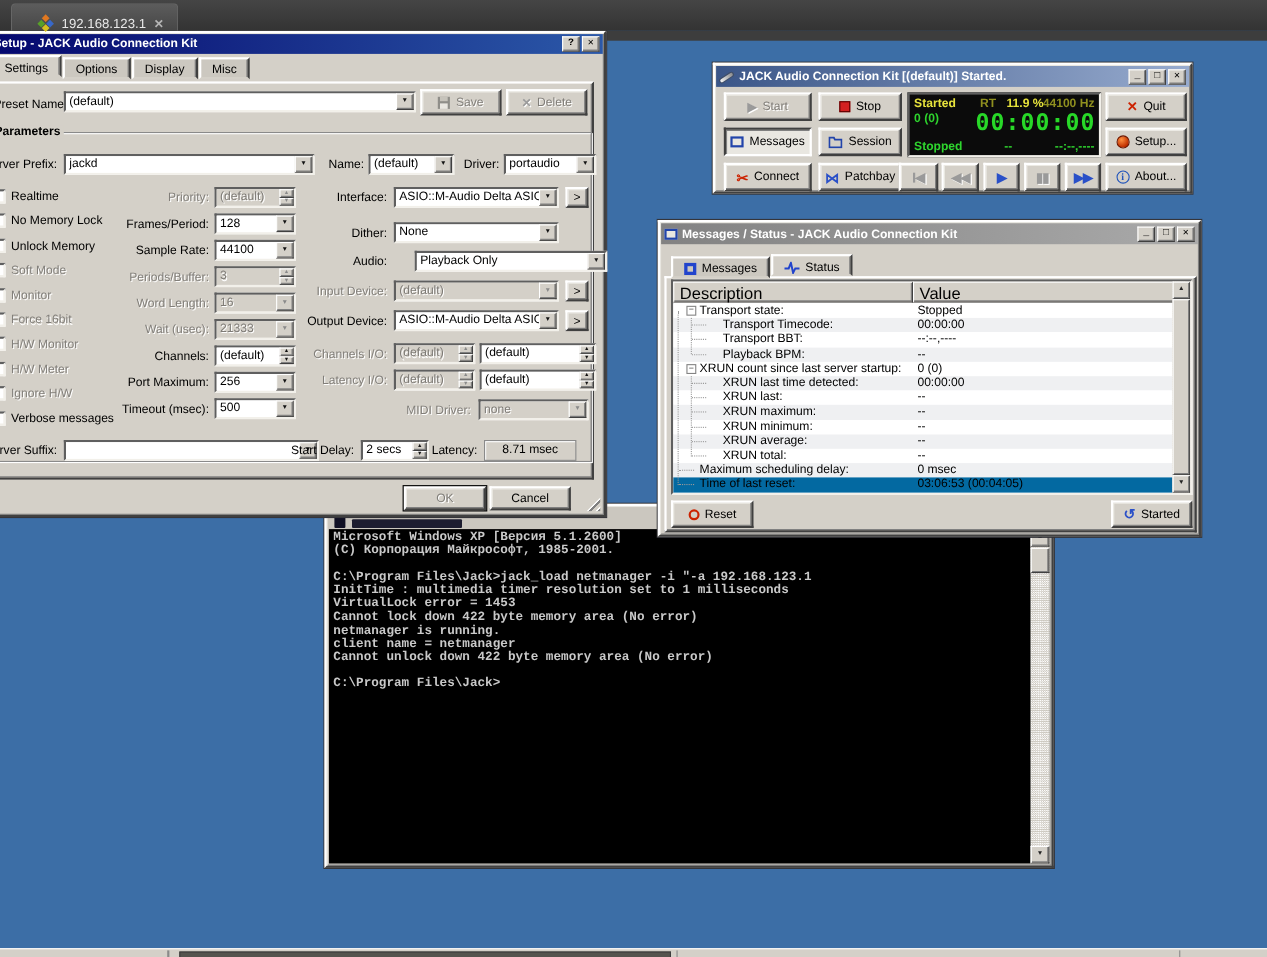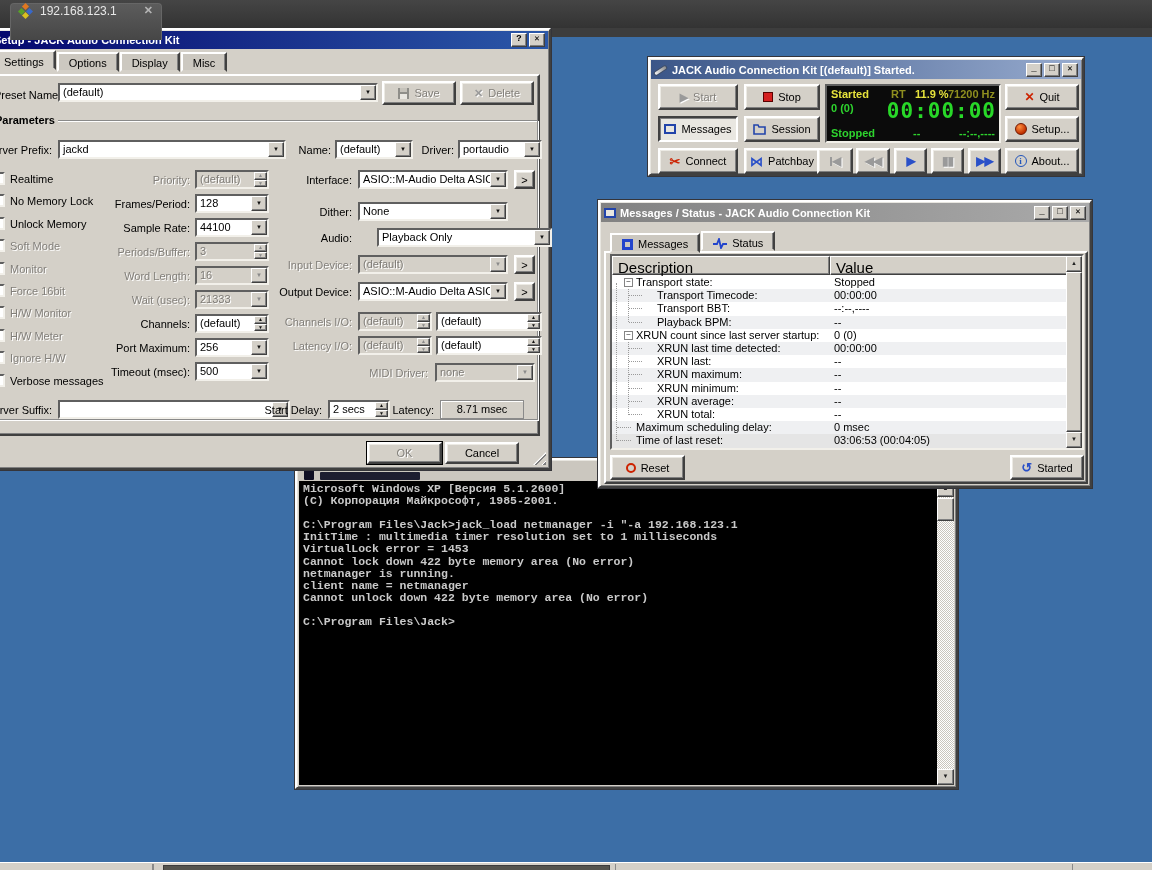--- a/index.html
+++ b/index.html
@@ -88,21 +88,21 @@
   .diamonds i{position:absolute;width:5px;height:5px;transform:rotate(45deg)}
   .tbar{width:2px;height:9px;background:currentColor}
   .smudge{position:absolute;background:#1d1d30;border-radius:1px}
 </style>
 </head>
 <body>
 
 <div class="screen">
 
   <div style="position:absolute;left:0;top:0;width:1152px;height:28px;background:linear-gradient(#454545,#333);z-index:10">
-    <div style="position:absolute;left:10px;top:3px;width:152px;height:37px;background:linear-gradient(#5c5c5c,#464646);border:1px solid #666;border-bottom:none;border-radius:4px 4px 0 0;display:flex;align-items:flex-start;gap:7px;padding:0 8px;color:#e8e8e8;font-size:12px">
+    <div style="position:absolute;left:10px;top:3px;width:152px;height:25px;background:linear-gradient(#5c5c5c,#464646);border:1px solid #666;border-bottom:none;border-radius:4px 4px 0 0;display:flex;align-items:flex-end;gap:7px;padding:0 24px;color:#e8e8e8;font-size:12px">
       <span class="diamonds ic">
         <i style="left:4px;top:0;background:#e07820"></i>
           <i style="left:0;top:5px;background:#58a028"></i>
         <i style="left:8px;top:5px;background:#3868c8"></i>
           <i style="left:4px;top:9px;background:#d8c020"></i>
       </span>
       <span>192.168.123.1</span>
       <span style="margin-left:auto;color:#b5b5b5;font-size:11px;font-weight:bold">✕</span>
     </div>
   </div>
@@ -171,21 +171,21 @@
     </div>
     <div class="b95" style="left:94px;top:89px;width:76px;height:26px">
       <span class="g-blue ic" style="font-size:13px">⋈</span>
       <span>Patchbay</span>
     </div>
 
     <div class="lcd" style="left:175px;top:25px;width:176px;height:59px">
       <span class="y" style="position:absolute;left:4px;top:2px">Started</span>
       <span class="o" style="position:absolute;left:64px;top:2px">RT</span>
       <span class="y" style="position:absolute;left:88px;top:2px">11.9 %</span>
-      <span class="o" style="position:absolute;right:4px;top:2px">71200 Hz</span>
+      <span class="o" style="position:absolute;right:4px;top:2px">44100 Hz</span>
       <span class="g" style="position:absolute;left:4px;top:16px">0 (0)</span>
       <span class="lcd7" style="position:absolute;right:3px;top:13px">00:00:00</span>
       <span class="g" style="position:absolute;left:4px;bottom:2px">Stopped</span>
       <span class="g" style="position:absolute;left:86px;bottom:2px">--</span>
       <span class="g" style="position:absolute;right:4px;bottom:2px">--:--,----</span>
     </div>
     <div id="transport-row">
         <div class="b95" style="left: 167px; top: 89px; width: 36px; height: 26px;">
           <div class="g-dis" style="display: flex; align-items: center; font-size: 12px; letter-spacing: -1px;"><span class="tbar"></span>◀</div>
         </div>
@@ -300,21 +300,21 @@
             <div class="srow" style="top: 152px; height: 13.2px; width: 100%; background: rgb(255, 255, 255);">
               <div style="position: absolute; left: 45px; top: 0px;">XRUN total:</div>
               <div style="position: absolute; left: 222px; top: 0px;">--</div>
               <div class="doth" style="left: 17px; top: 6px; width: 13px;"></div>
             </div>
             <div class="srow" style="top: 165.2px; height: 13.2px; width: 100%; background: rgb(239, 240, 242);">
               <div style="position: absolute; left: 24px; top: 0px;">Maximum scheduling delay:</div>
               <div style="position: absolute; left: 222px; top: 0px;">0 msec</div>
               <div class="doth" style="left: 5px; top: 6px; width: 14px;"></div>
             </div>
-            <div class="srow" style="top: 178.4px; height: 13.2px; width: 100%; background: #e5e5e5;">
+            <div class="srow" style="top: 178.4px; height: 13.2px; width: 100%; background: #0369a1;">
               <div style="position: absolute; left: 24px; top: 0px;">Time of last reset:</div>
               <div style="position: absolute; left: 222px; top: 0px;">03:06:53 (00:04:05)</div>
               <div class="doth" style="left: 5px; top: 6px; width: 14px;"></div>
             </div>
             <div class="dotv" style="left: 4px; top: 27px; height: 158.4px;"></div>
             <div class="dotv" style="left: 16px; top: 33.2px; height: 33px;"></div>
             <div class="dotv" style="left: 16px; top: 86px; height: 72.6px;"></div>
           </div>
         <div style="position:absolute;right:0;top:0;bottom:0;width:16px">
           <div class="sbtrack" style="inset:0"></div>

